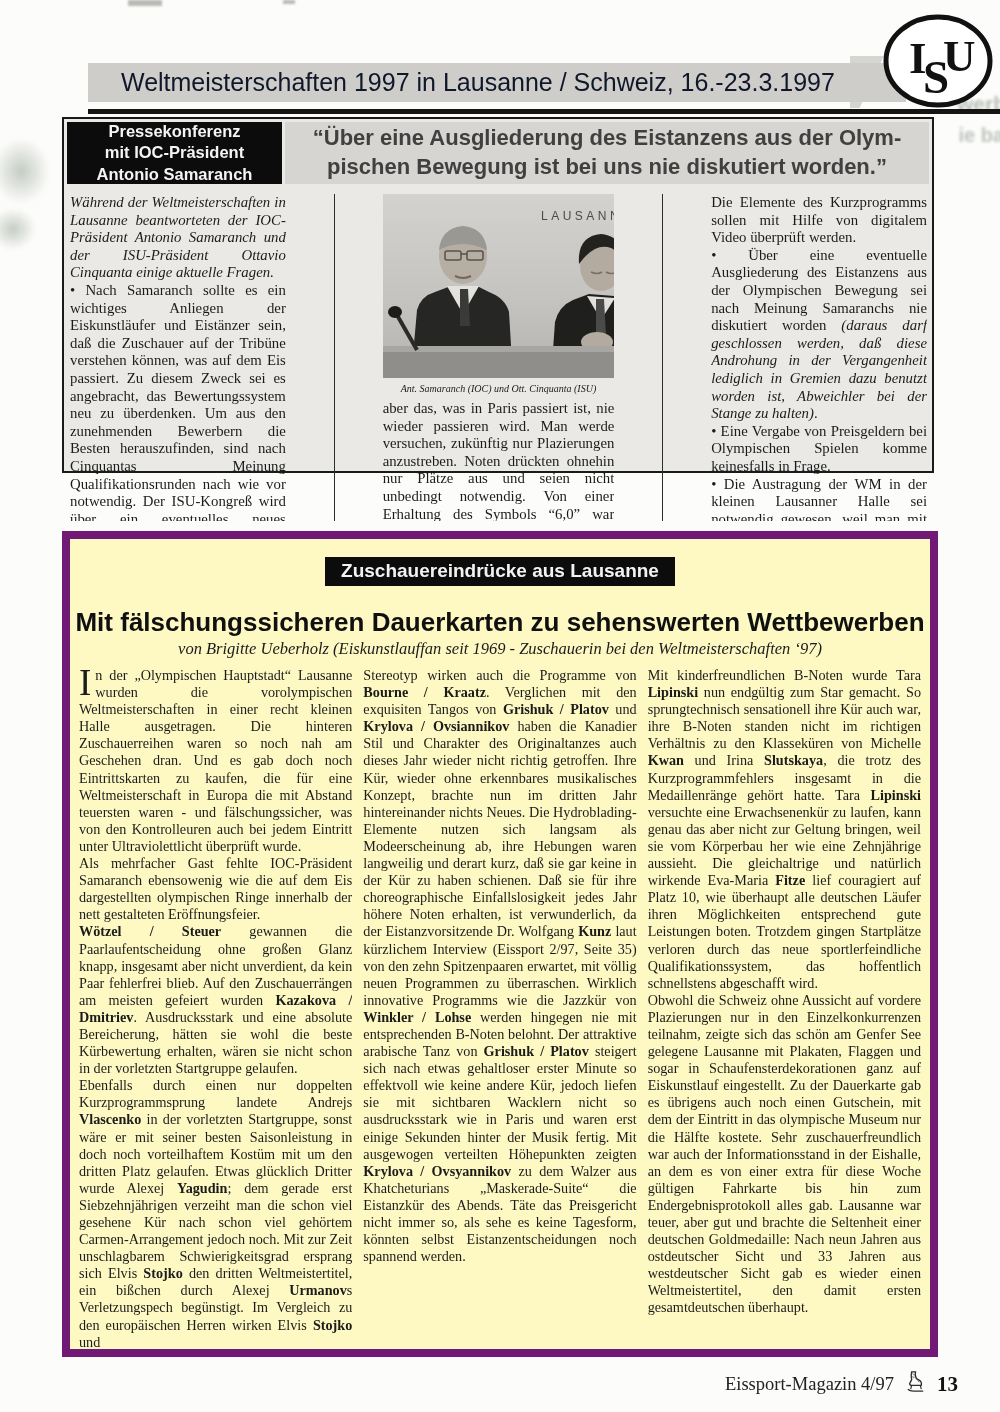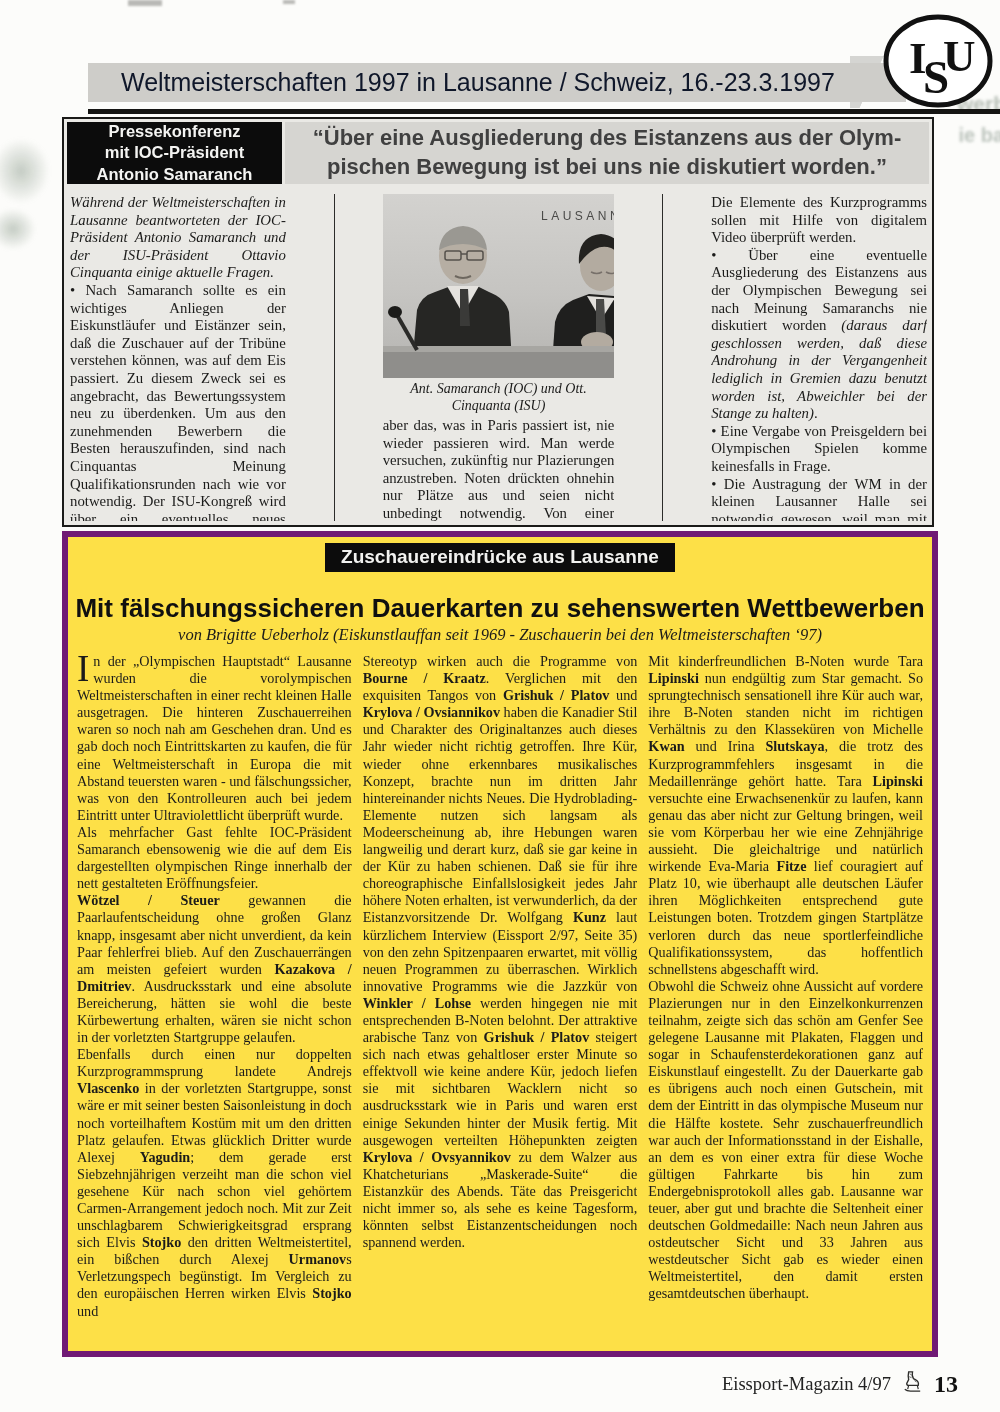--- a/index.html
+++ b/index.html
@@ -22,59 +22,59 @@
               background:linear-gradient(115deg,#c8c8c5 45%,rgba(200,200,197,0) 46%);filter:blur(.5px);}
 
   
   .header-bar{position:absolute;left:88px;top:63px;width:818px;height:39px;background:#cecdc9;
               display:flex;align-items:center;box-sizing:border-box;padding-left:33px;
               font-family:"Liberation Sans",sans-serif;font-size:25px;color:#0f172a;}
   .header-rule{position:absolute;left:88px;top:109px;width:912px;height:5px;background:#151513;}
   .isu-logo{position:absolute;left:881px;top:12px;width:114px;height:98px;}
 
   
-  .box1{position:absolute;left:62px;top:117px;width:872px;height:410px;box-sizing:border-box;
+  .box1{position:absolute;left:62px;top:117px;width:872px;height:356px;box-sizing:border-box;
         border:2px solid #1a1a18;background:#eae9e5;}
   .box1-head{display:flex;height:68px;padding:3px;gap:3px;box-sizing:border-box;}
   .kicker1{width:215px;background:#0c0c0c;color:#f4f4f2;display:flex;flex-direction:column;
            justify-content:center;text-align:center;font-family:"Liberation Sans",sans-serif;
            font-weight:bold;font-size:16.5px;line-height:1.28;}
   .quote-head{flex:1;background:#d6d5d1;display:flex;flex-direction:column;justify-content:center;
               text-align:center;font-family:"Liberation Sans",sans-serif;font-weight:bold;
               font-size:22px;line-height:1.3;color:#404040;}
   .box1-cols{display:flex;height:338px;box-sizing:border-box;padding:7px 5px 4px 6px;overflow:hidden;gap:44px;}
   .b1col{width:272px;font-size:14.8px;line-height:17.6px;text-align:justify;overflow:hidden;}
   .b1col.mid{width:292px;}
   .b1col p{margin:0;}
   .intro{font-style:italic;}
   .vrule{width:1px;background:#2c2c2a;margin:0 4px;}
   .photo{width:290px;height:184px;}
-  .caption{font-style:italic;text-align:center;font-size:14px;line-height:17px;margin:2px 0 3px;}
+  .caption{font-style:italic;text-align:center;font-size:10px;line-height:17px;margin:2px 0 3px;}
 
   
   .box2{position:absolute;left:62px;top:531px;width:876px;height:826px;box-sizing:border-box;
-        border:6px solid #701a75;background:#fde047;padding-top:6px;}
+        border:8px solid #701a75;background:#fef9c3;padding-top:18px;}
   .kicker2-wrap{text-align:center;}
   .kicker2{display:inline-block;background:#0c0c0c;color:#f2f2f0;font-family:"Liberation Sans",sans-serif;
            font-weight:bold;font-size:19px;padding:3px 16px 4px;}
   .head2{margin:21px 0 1px;text-align:center;font-family:"Liberation Sans",sans-serif;
          font-weight:bold;font-size:26px;color:#101010;}
   .byline{text-align:center;font-style:italic;font-size:16.5px;margin:0 0 8px;}
   .box2-cols{display:flex;gap:11px;padding:0 9px;height:716px;overflow:hidden;}
   .b2col{flex:1;font-size:14.2px;line-height:17.1px;text-align:justify;overflow:hidden;}
   .b2col p{margin:0;}
   .dropcap{float:left;font-size:37px;line-height:30px;padding:1px 4px 0 0;}
 
   .b{font-weight:bold;}
   .i{font-style:italic;}
 
   
   .footer{position:absolute;right:42px;top:1369px;display:flex;align-items:center;gap:9px;
           font-family:Liberation Serif, serif;font-size:18.5px;color:#222;}
-  .pagenum{font-weight:bold;font-size:24px;color:#111;}
+  .pagenum{font-weight:bold;font-size:21px;color:#111;}
 </style>
 </head>
 <body>
 
 <div class="page">
 
   <div class="smudge-top st1"></div>
   <div class="smudge-top st2"></div>
   <div class="ghost gr1">werb</div>
   <div class="ghost gr2">ie ba</div>

